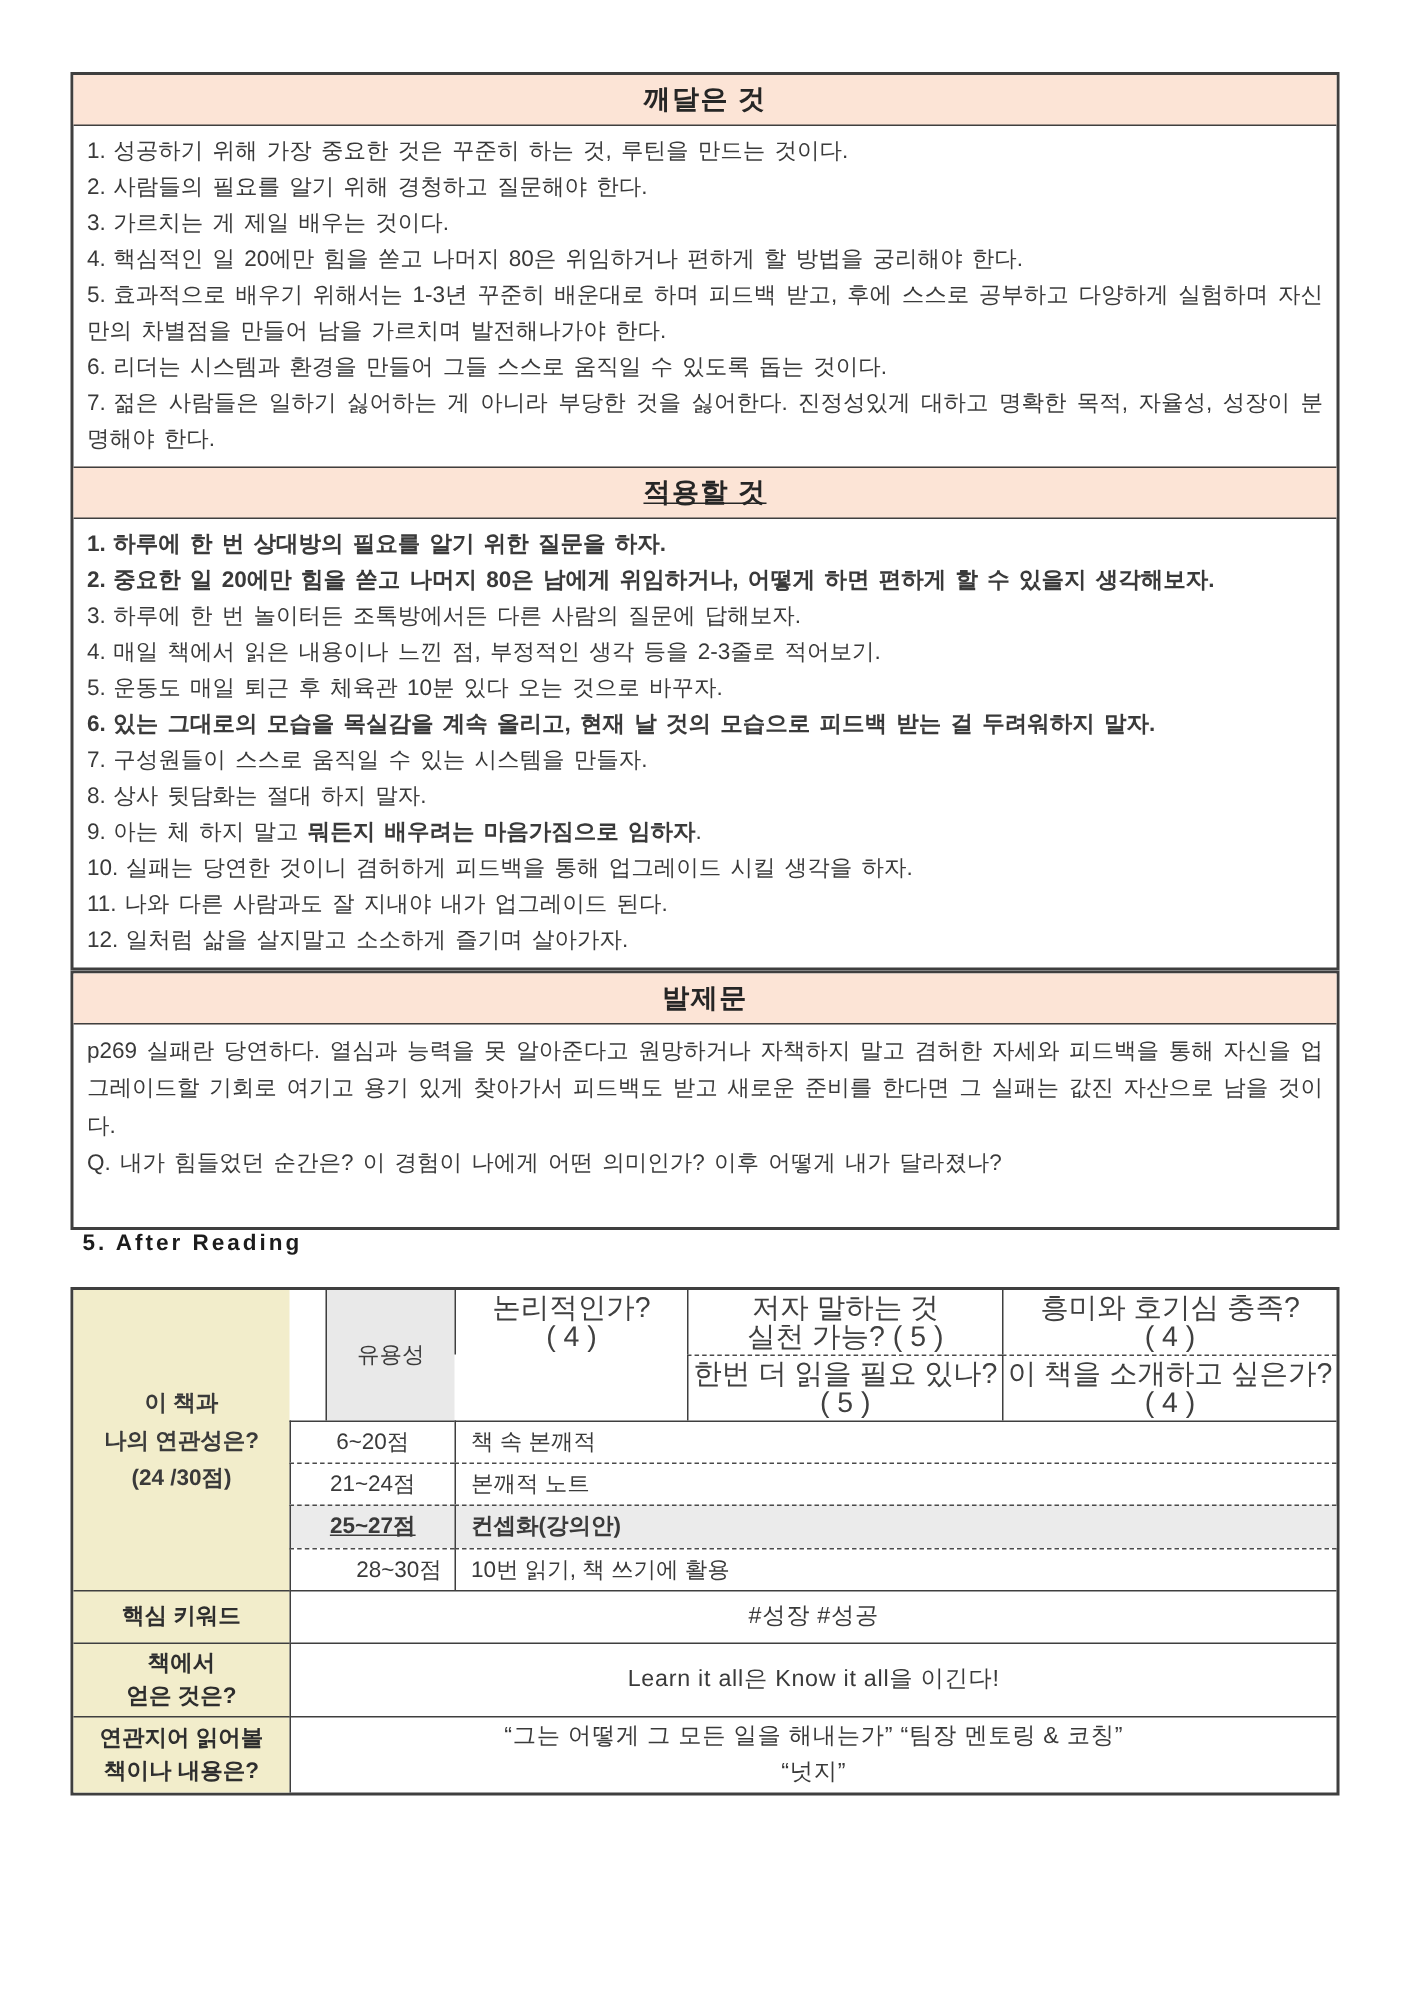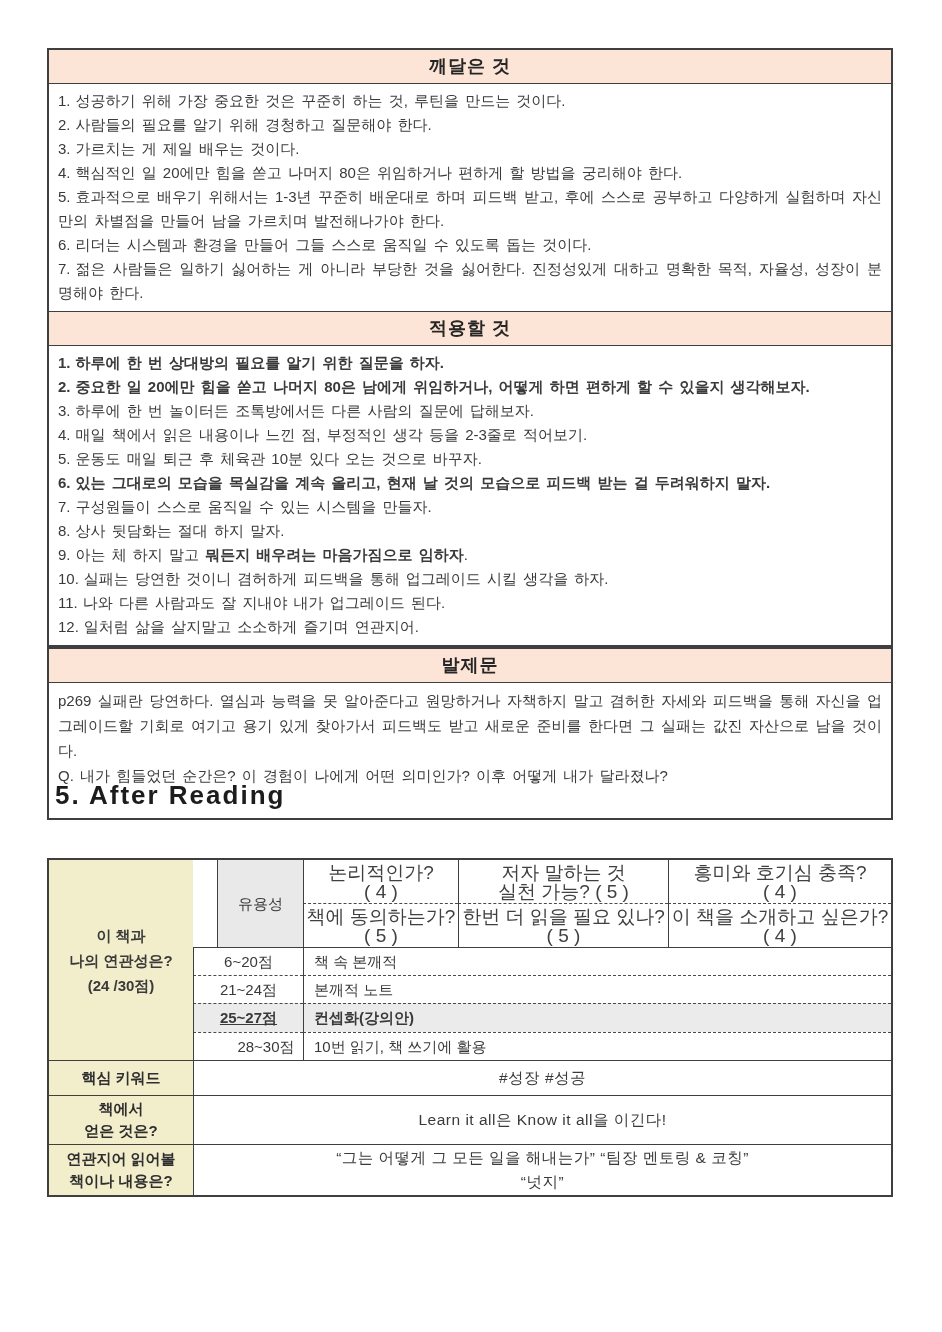--- a/index.html
+++ b/index.html
@@ -3,31 +3,31 @@
 <meta charset="utf-8">
 <style>
   html,body{margin:0;padding:0;background:#ffffff;}
   body{width:942px;height:1332px;font-family:"Liberation Sans",sans-serif;color:#3a3a3a;}
   .page{position:relative;width:942px;height:1332px;background:#ffffff;overflow:hidden;}
 
   .tbl{position:absolute;left:47px;width:846px;box-sizing:border-box;
        border:2px solid #3f3f3f;background:#ffffff;}
   .sec-header{background:#fce4d6;text-align:center;font-weight:bold;font-size:18px;
       color:#262626;padding:4px 0 5px 0;border-bottom:1.5px solid #3f3f3f;letter-spacing:1px;}
-  .sec-header.mid{border-top:1.5px solid #3f3f3f;}
+  .sec-header.mid{border-top:1.5px solid #3f3f3f;text-decoration:underline;}
   .items{padding:5px 9px 6px 9px;}
   p.item{margin:0;font-size:15px;line-height:24px;text-align:justify;word-spacing:2px;}
   p.item .num{margin-right:5px;}
   p.item.b{font-weight:bold;}
   p.item .bseg{font-weight:bold;}
 
   .topic-body{padding:5px 9px 30px 9px;}
   .topic-body p{margin:0;font-size:15px;line-height:25px;text-align:justify;word-spacing:2px;}
 
-  .ar-heading{position:absolute;left:55px;top:780px;font-size:26px;font-weight:bold;
+  .ar-heading{position:absolute;left:55px;top:820px;font-size:15px;font-weight:bold;
       color:#1c1c1c;letter-spacing:2px;}
 
   .ar-table{position:absolute;left:47px;top:858px;width:846px;box-sizing:border-box;
       border:2px solid #3f3f3f;display:grid;
       grid-template-columns:144px 110px 155px 210px 223px;
       grid-template-rows:43px 44px 28px 28px 29px 28px 35px 49px 51px;
       background:#ffffff;}
   .c{box-sizing:border-box;display:flex;flex-direction:column;align-items:center;
      justify-content:center;text-align:center;font-size:15px;line-height:20px;}
   .c.left{align-items:flex-start;text-align:center;padding-left:10px;}
@@ -64,21 +64,21 @@
       <p class="item b"><span class="num">2.</span><span>중요한 일 20에만 힘을 쏟고 나머지 80은 남에게 위임하거나, 어떻게 하면 편하게 할 수 있을지 생각해보자.</span></p>
       <p class="item"><span class="num">3.</span><span>하루에 한 번 놀이터든 조톡방에서든 다른 사람의 질문에 답해보자.</span></p>
       <p class="item"><span class="num">4.</span><span>매일 책에서 읽은 내용이나 느낀 점, 부정적인 생각 등을 2-3줄로 적어보기.</span></p>
       <p class="item"><span class="num">5.</span><span>운동도 매일 퇴근 후 체육관 10분 있다 오는 것으로 바꾸자.</span></p>
       <p class="item b"><span class="num">6.</span><span>있는 그대로의 모습을 목실감을 계속 올리고, 현재 날 것의 모습으로 피드백 받는 걸 두려워하지 말자.</span></p>
       <p class="item"><span class="num">7.</span><span>구성원들이 스스로 움직일 수 있는 시스템을 만들자.</span></p>
       <p class="item"><span class="num">8.</span><span>상사 뒷담화는 절대 하지 말자.</span></p>
       <p class="item"><span class="num">9.</span><span>아는 체 하지 말고 </span><span class="bseg">뭐든지 배우려는 마음가짐으로 임하자</span><span>.</span></p>
       <p class="item"><span class="num">10.</span><span>실패는 당연한 것이니 겸허하게 피드백을 통해 업그레이드 시킬 생각을 하자.</span></p>
       <p class="item"><span class="num">11.</span><span>나와 다른 사람과도 잘 지내야 내가 업그레이드 된다.</span></p>
-      <p class="item"><span class="num">12.</span><span>일처럼 삶을 살지말고 소소하게 즐기며 연관지어.</span></p>
+      <p class="item"><span class="num">12.</span><span>일처럼 삶을 살지말고 소소하게 즐기며 살아가자.</span></p>
     </div>
   </div>
 
   <div class="tbl" style="top:647px;">
     <div class="sec-header">발제문</div>
     <div class="topic-body">
       <p>p269 실패란 당연하다. 열심과 능력을 못 알아준다고 원망하거나 자책하지 말고 겸허한 자세와 피드백을 통해 자신을 업그레이드할 기회로 여기고 용기 있게 찾아가서 피드백도 받고 새로운 준비를 한다면 그 실패는 값진 자산으로 남을 것이다.</p>
       <p>Q. 내가 힘들었던 순간은? 이 경험이 나에게 어떤 의미인가? 이후 어떻게 내가 달라졌나?</p>
     </div>
   </div>
@@ -101,24 +101,20 @@
     </div>
     <div class="c sub bl" style="grid-column:4;grid-row:1;">
       <div>저자 말하는 것</div>
       <div>실천 가능? ( 5 )</div>
     </div>
     <div class="c sub bl" style="grid-column:5;grid-row:1;">
       <div>흥미와 호기심 충족?</div>
       <div>( 4 )</div>
     </div>
 
-    <div class="c sub bl bd" style="grid-column:3;grid-row:2;">
-      <div>책에 동의하는가?</div>
-      <div>( 5 )</div>
-    </div>
     <div class="c sub bl bd" style="grid-column:4;grid-row:2;">한번 더 읽을 필요 있나? ( 5 )</div>
     <div class="c sub bl bd" style="grid-column:5;grid-row:2;">이 책을 소개하고 싶은가? ( 4 )</div>
 
     <div class="c bl bt" style="grid-column:2;grid-row:3;">6~20점</div>
     <div class="c left bl bt" style="grid-column:3/6;grid-row:3;">책 속 본깨적</div>
 
     <div class="c bl bd" style="grid-column:2;grid-row:4;">21~24점</div>
     <div class="c left bl bd" style="grid-column:3/6;grid-row:4;">본깨적 노트</div>
 
     <div class="c bl bd gray2 bold" style="grid-column:2;grid-row:5;text-decoration:underline;">25~27점</div>

